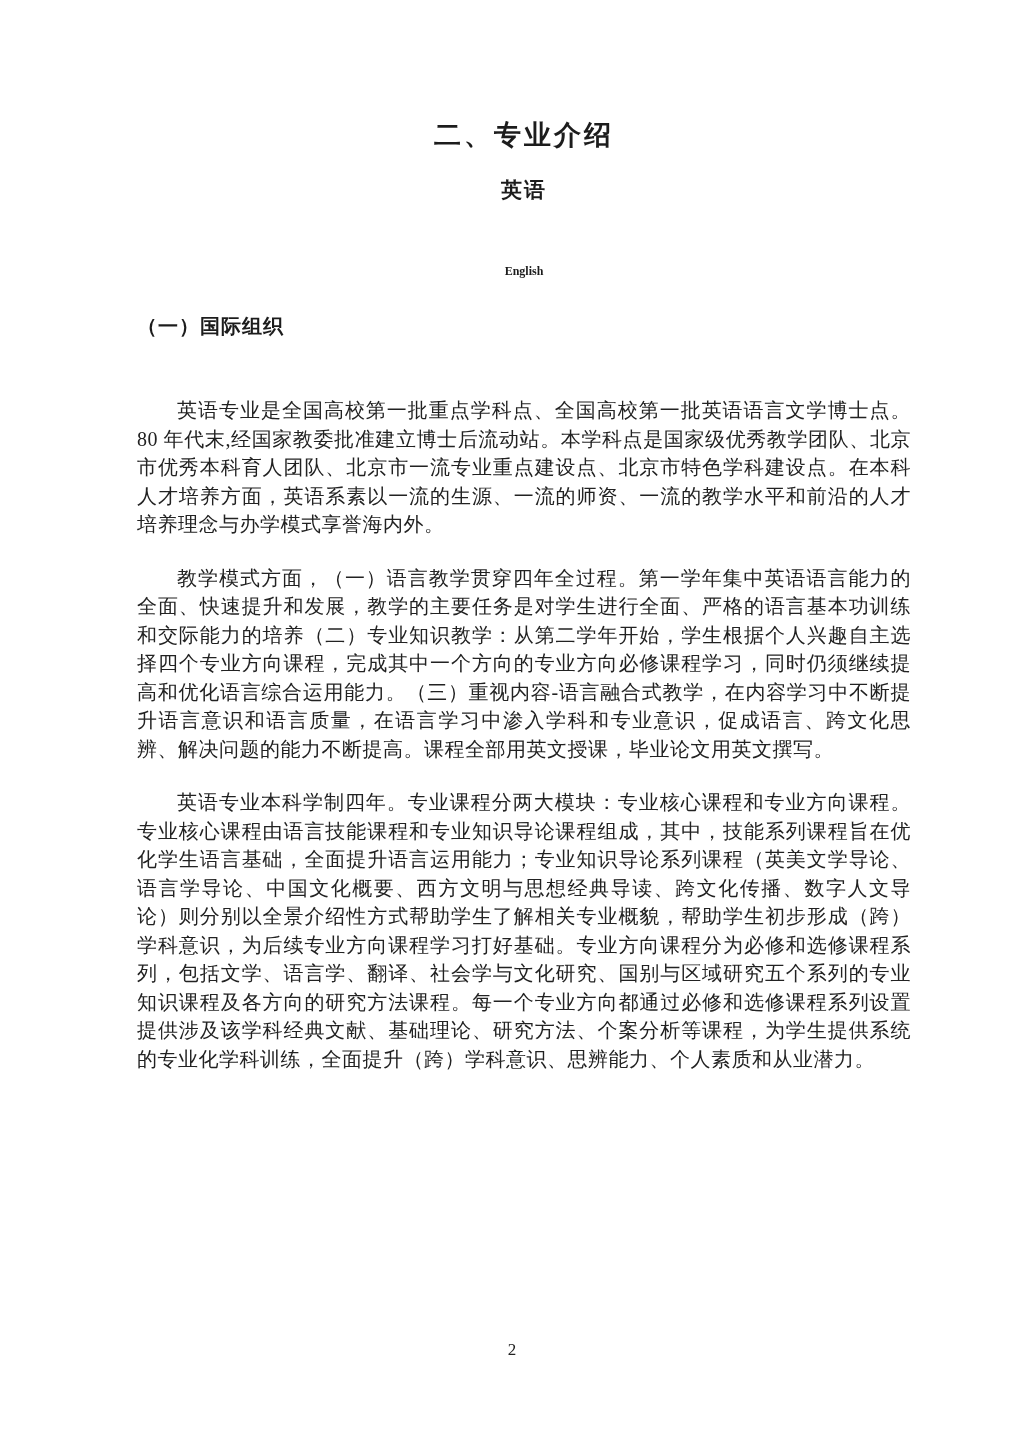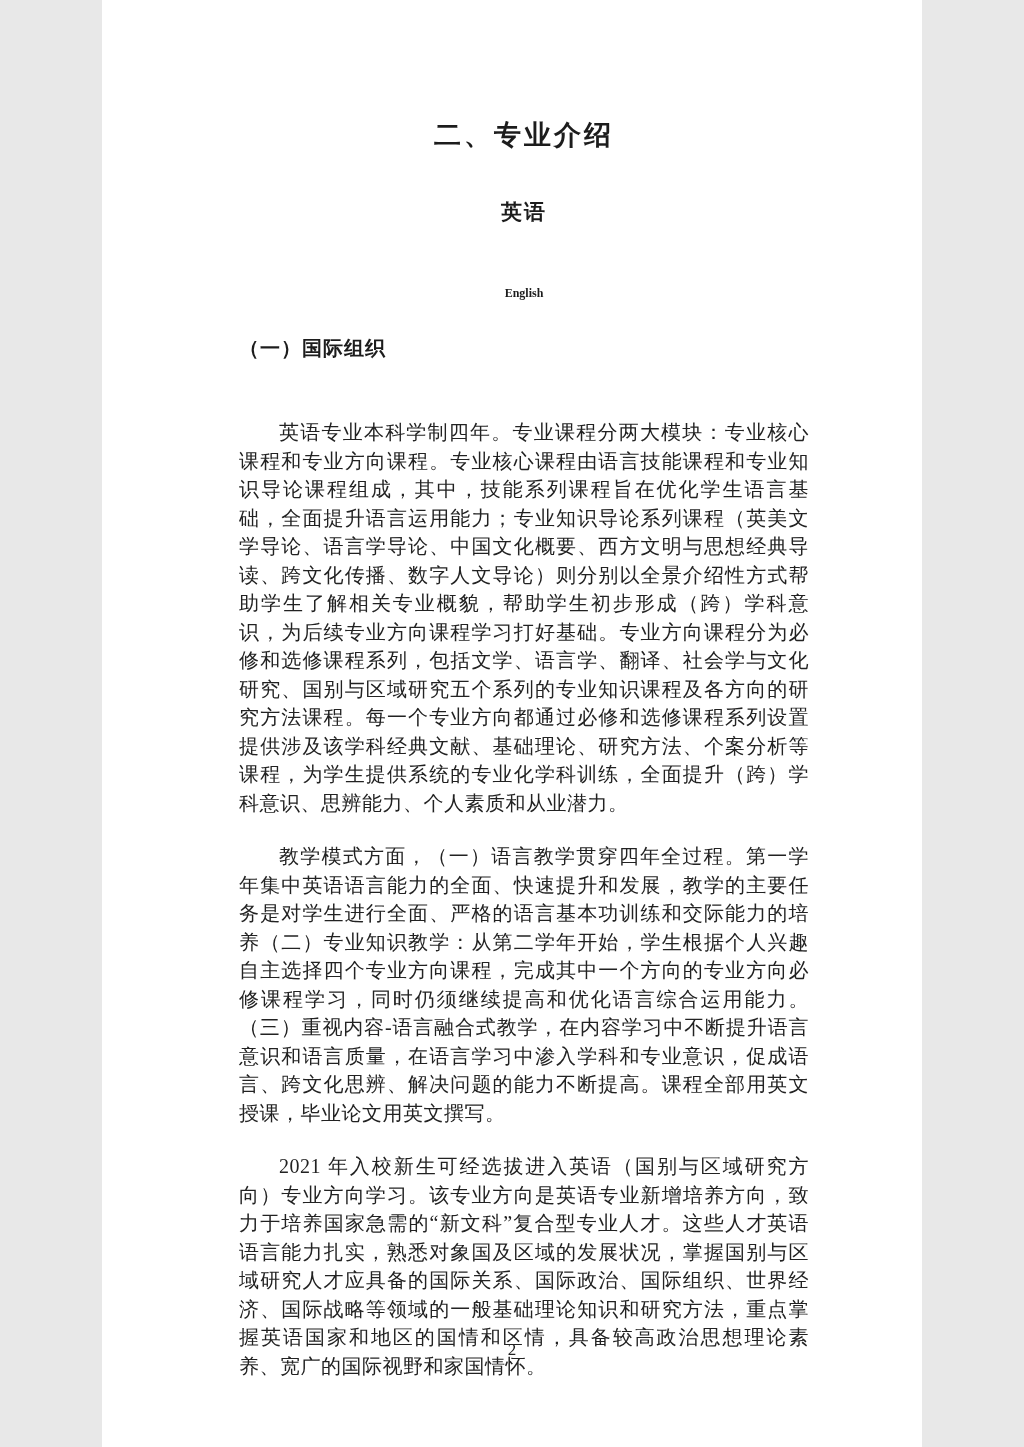--- a/index.html
+++ b/index.html
@@ -2,21 +2,21 @@
 <html lang="zh"><head>
 <meta charset="utf-8">
 <style>
   html, body {
     margin: 0;
     padding: 0;
     background: #e8e8e8;
   }
   .page {
     position: relative;
-    width: 820px;
+    width: 1024px;
     height: 1447px;
     margin: 0 auto;
     background: #ffffff;
     box-sizing: border-box;
     overflow: hidden;
     color: #1f1f1f;
   }
   .content {
     box-sizing: border-box;
     padding: 118px 113px 0 137px; 
@@ -25,21 +25,21 @@
     margin: 0;
     font-family: "Liberation Sans", "DejaVu Sans", sans-serif;
     font-weight: 700;
     font-size: 27px;
     line-height: 34px;
     letter-spacing: 3px;
     text-align: center;
     color: #1c1c1c;
   }
   .subtitle-cn {
-    margin: 46px 0 0 0;
+    margin: 24px 0 0 0;
     font-family: "Liberation Sans", "DejaVu Sans", sans-serif;
     font-weight: 700;
     font-size: 21px;
     line-height: 28px;
     letter-spacing: 2px;
     text-align: center;
     color: #1c1c1c;
   }
   .subtitle-en {
     margin: 54px 0 0 0;
@@ -93,21 +93,21 @@
 
     <h1 class="doc-title">二、专业介绍</h1>
 
     <h2 class="subtitle-cn">英语</h2>
 
     <h3 class="subtitle-en">English</h3>
 
     <h4 class="section-heading">（一）国际组织</h4>
 
     <div class="body-text">
+      <p>英语专业是全国高校第一批重点学科点、全国高校第一批英语语言文学博士点。80 年代末,经国家教委批准建立博士后流动站。本学科点是国家级优秀教学团队、北京市优秀本科育人团队、北京市一流专业重点建设点、北京市特色学科建设点。在本科人才培养方面，英语系素以一流的生源、一流的师资、一流的教学水平和前沿的人才培养理念与办学模式享誉海内外。</p>
+      <p>教学模式方面，（一）语言教学贯穿四年全过程。第一学年集中英语语言能力的全面、快速提升和发展，教学的主要任务是对学生进行全面、严格的语言基本功训练和交际能力的培养（二）专业知识教学：从第二学年开始，学生根据个人兴趣自主选择四个专业方向课程，完成其中一个方向的专业方向必修课程学习，同时仍须继续提高和优化语言综合运用能力。（三）重视内容-语言融合式教学，在内容学习中不断提升语言意识和语言质量，在语言学习中渗入学科和专业意识，促成语言、跨文化思辨、解决问题的能力不断提高。课程全部用英文授课，毕业论文用英文撰写。</p>
       <p>英语专业本科学制四年。专业课程分两大模块：专业核心课程和专业方向课程。专业核心课程由语言技能课程和专业知识导论课程组成，其中，技能系列课程旨在优化学生语言基础，全面提升语言运用能力；专业知识导论系列课程（英美文学导论、语言学导论、中国文化概要、西方文明与思想经典导读、跨文化传播、数字人文导论）则分别以全景介绍性方式帮助学生了解相关专业概貌，帮助学生初步形成（跨）学科意识，为后续专业方向课程学习打好基础。专业方向课程分为必修和选修课程系列，包括文学、语言学、翻译、社会学与文化研究、国别与区域研究五个系列的专业知识课程及各方向的研究方法课程。每一个专业方向都通过必修和选修课程系列设置提供涉及该学科经典文献、基础理论、研究方法、个案分析等课程，为学生提供系统的专业化学科训练，全面提升（跨）学科意识、思辨能力、个人素质和从业潜力。</p>
-      <p>教学模式方面，（一）语言教学贯穿四年全过程。第一学年集中英语语言能力的全面、快速提升和发展，教学的主要任务是对学生进行全面、严格的语言基本功训练和交际能力的培养（二）专业知识教学：从第二学年开始，学生根据个人兴趣自主选择四个专业方向课程，完成其中一个方向的专业方向必修课程学习，同时仍须继续提高和优化语言综合运用能力。（三）重视内容-语言融合式教学，在内容学习中不断提升语言意识和语言质量，在语言学习中渗入学科和专业意识，促成语言、跨文化思辨、解决问题的能力不断提高。课程全部用英文授课，毕业论文用英文撰写。</p>
-      <p>2021 年入校新生可经选拔进入英语（国别与区域研究方向）专业方向学习。该专业方向是英语专业新增培养方向，致力于培养国家急需的“新文科”复合型专业人才。这些人才英语语言能力扎实，熟悉对象国及区域的发展状况，掌握国别与区域研究人才应具备的国际关系、国际政治、国际组织、世界经济、国际战略等领域的一般基础理论知识和研究方法，重点掌握英语国家和地区的国情和区情，具备较高政治思想理论素养、宽广的国际视野和家国情怀。</p>
     </div>
 
   </div>
 
   <div class="page-number">2</div>
 </div>
 
 </body></html>

